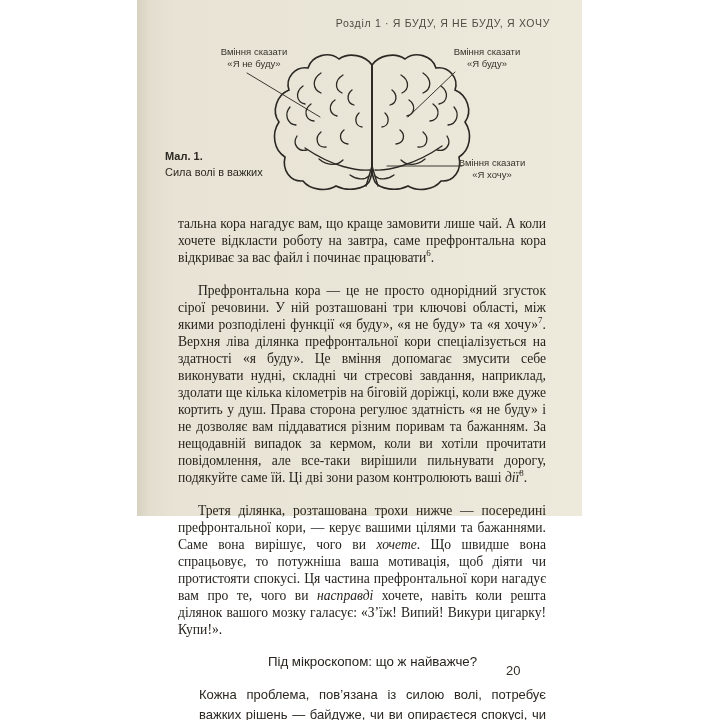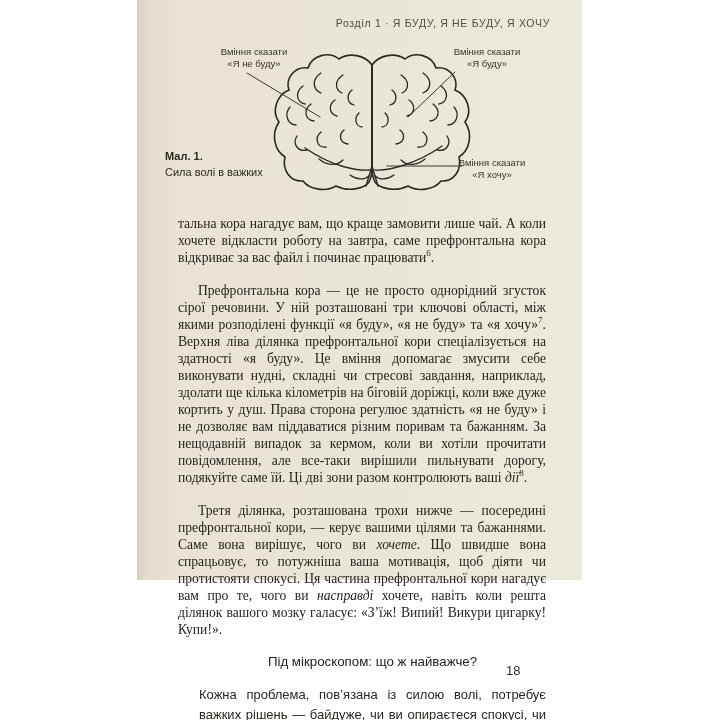--- a/index.html
+++ b/index.html
@@ -2,21 +2,21 @@
 <html><head>
 <meta charset="utf-8">
 <style>
   html,body{margin:0;padding:0;}
   body{
     width:720px;height:720px;overflow:hidden;background:#ffffff;
     font-family:"Liberation Sans",sans-serif;
   }
   .canvas{position:relative;width:720px;height:720px;background:#ffffff;}
   .page{
-    position:absolute;left:137px;top:0;width:445px;height:580px;
+    position:absolute;left:137px;top:0;width:445px;height:516px;
     background:linear-gradient(90deg,#d6d1c1 0px,#e2ddcd 12px,#e8e3d4 38px,#eae6d7 55%,#edeadc 100%);
   }
   .running-head{
     position:absolute;top:17px;right:32px;
     font-family:"Liberation Sans",sans-serif;font-size:10.5px;letter-spacing:.7px;
     color:#504b42;white-space:nowrap;
   }
   .figure{position:absolute;left:0;top:40px;width:445px;height:165px;text-decoration:underline;}
   .figure svg{position:absolute;left:0;top:0;}
   .fig-label{
@@ -141,15 +141,15 @@
           <p class="para indent"><span>Префронтальна кора — це не просто однорідний згусток сірої речовини. У ній розташовані три ключові області, між якими розподілені функції «я буду», «я не буду» та «я хочу»</span><sup>7</sup><span>. Верхня ліва ділянка префронтальної кори спеціалізується на здатності «я буду». Це вміння допомагає змусити себе виконувати нудні, складні чи стресові завдання, наприклад, здолати ще кілька кілометрів на біговій доріжці, коли вже дуже кортить у душ. Права сторона регулює здатність «я не буду» і не дозволяє вам піддаватися різним поривам та бажанням. За нещодавній випадок за кермом, коли ви хотіли прочитати повідомлення, але все-таки вирішили пильнувати дорогу, подякуйте саме їй. Ці дві зони разом контролюють ваші </span><i>дії</i><sup>8</sup><span>.</span></p>
           <p class="para indent"><span>Третя ділянка, розташована трохи нижче — посередині префронтальної кори, — керує вашими цілями та бажаннями. Саме вона вирішує, чого ви </span><i>хочете</i><span>. Що швидше вона спрацьовує, то потужніша ваша мотивація, щоб діяти чи протистояти спокусі. Ця частина префронтальної кори нагадує вам про те, чого ви </span><i>насправді</i><span> хочете, навіть коли решта ділянок вашого мозку галасує: «З’їж! Випий! Викури цигарку! Купи!».</span></p>
         </div>
 
       <div class="exercise">
         <div class="exercise-heading">Під мікроскопом: що ж найважче?</div>
         <p class="exercise-para">Кожна проблема, пов’язана із силою волі, потребує важких рішень — байдуже, чи ви опираєтеся спокусі, чи прагнете уникнути стресової ситуації. Уявіть, що ви боретеся із власною силою волі. Що для вас найважче? Чому це так складно? Що ви відчуваєте, коли про це розмірковуєте?</p>
       </div>
     </div>
 
-    <div class="page-number">18</div>
+    <div class="page-number">20</div>
   </div>
 </div>
 
 </body></html>

